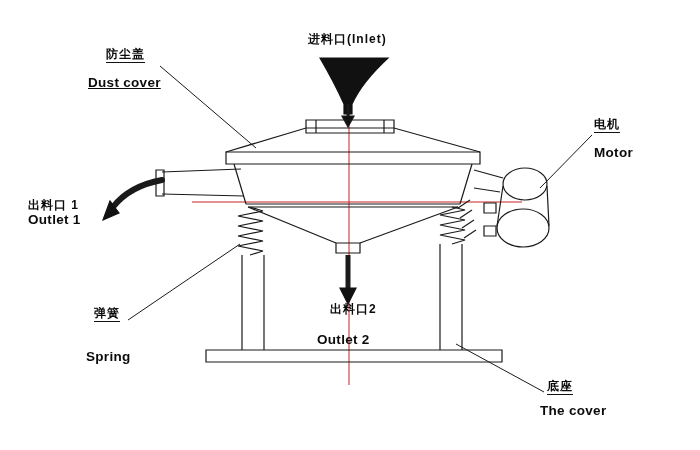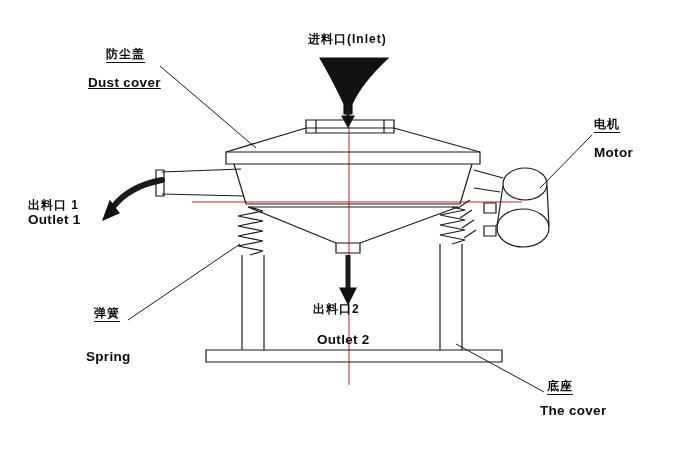--- a/index.html
+++ b/index.html
@@ -125,21 +125,21 @@
   <div class="lbl en" style="left:594px;top:146px;">Motor</div>
 
   <div class="lbl zh" style="left:28px;top:186px;margin-top:13px;">出料口 1</div>
   <div class="lbl en" style="left:28px;top:213px;">Outlet 1</div>
 
   <div class="lbl zh" style="left:94px;top:307px;">
     <span class="u">弹簧</span>
   </div>
   <div class="lbl en" style="left:86px;top:350px;">Spring</div>
 
-  <div class="lbl zh" style="left:313px;top:303px;">出料口2</div>
+  <div class="lbl zh" style="left:330px;top:303px;">出料口2</div>
   <div class="lbl en" style="left:317px;top:333px;">Outlet 2</div>
 
   <div class="lbl zh" style="left:547px;top:380px;">
     <span class="u">底座</span>
   </div>
   <div class="lbl en" style="left:540px;top:404px;">The cover</div>
 
 </div>
 
 </body></html>

